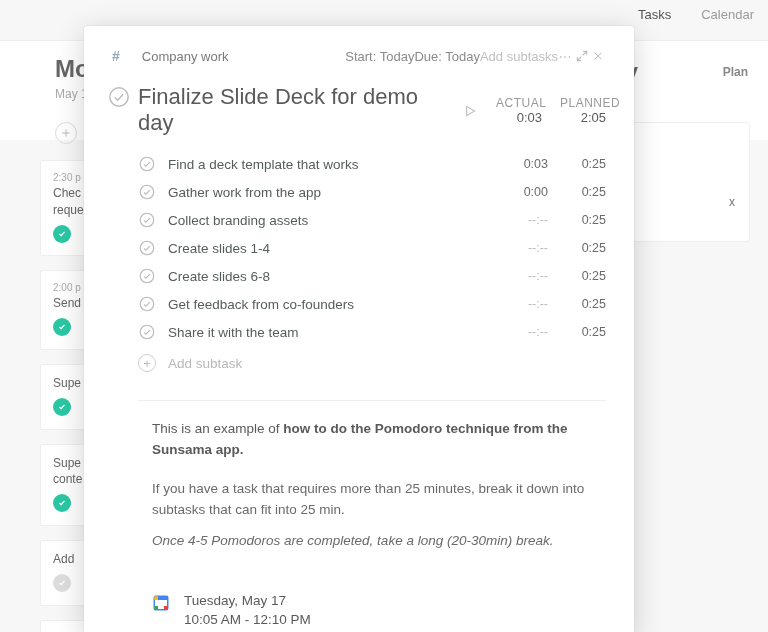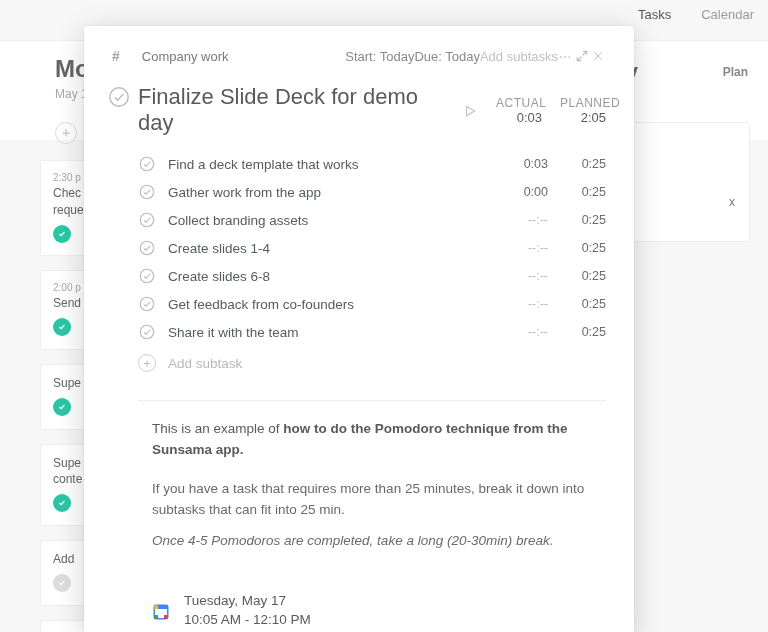--- a/index.html
+++ b/index.html
@@ -47,21 +47,21 @@
   .sub-row .name { flex:1; }
   .sub-row .t { width:46px; text-align:right; font-size:12.5px; color:#6a6a6a; }
   .sub-row .t.dash { color:#bbb; }
   .add-sub { display:flex; align-items:center; gap:12px; padding:8px 0; color:#b8b8b8; font-size:13.5px; }
   .add-sub .plus { width:18px; height:18px; border:1.4px solid #cfcfcf; border-radius:50%; display:flex; align-items:center; justify-content:center; font-size:13px; color:#bbb; line-height:1;}
   .hr { border:none; border-top:1px solid #eee; margin:20px 0 18px 0; }
   .note { font-size:13.5px; color:#5a5a5a; padding:0 0 0 14px; line-height:1.55; }
   .note .b { font-weight:600; }
   .note .it { color:#6a6a6a; display:block; margin-top:18px;}
   .note .it2 { font-style:italic; color:#6a6a6a; display:block; margin-top:10px;}
-  .sched { margin-top:40px; padding-left:14px; display:flex; gap:14px; align-items:center; }
+  .sched { margin-top:40px; padding-left:14px; display:flex; gap:14px; align-items:flex-start; }
   .gcal { width:18px; height:18px; margin-top:2px; }
   .sched .lines { font-size:13.5px; color:#5a5a5a; line-height:1.4;}
   
 </style>
 </head>
 <body>
 
 <div class="bg-tabs">
   <div class="tab active">Tasks</div>
   <div class="tab">Calendar</div>

